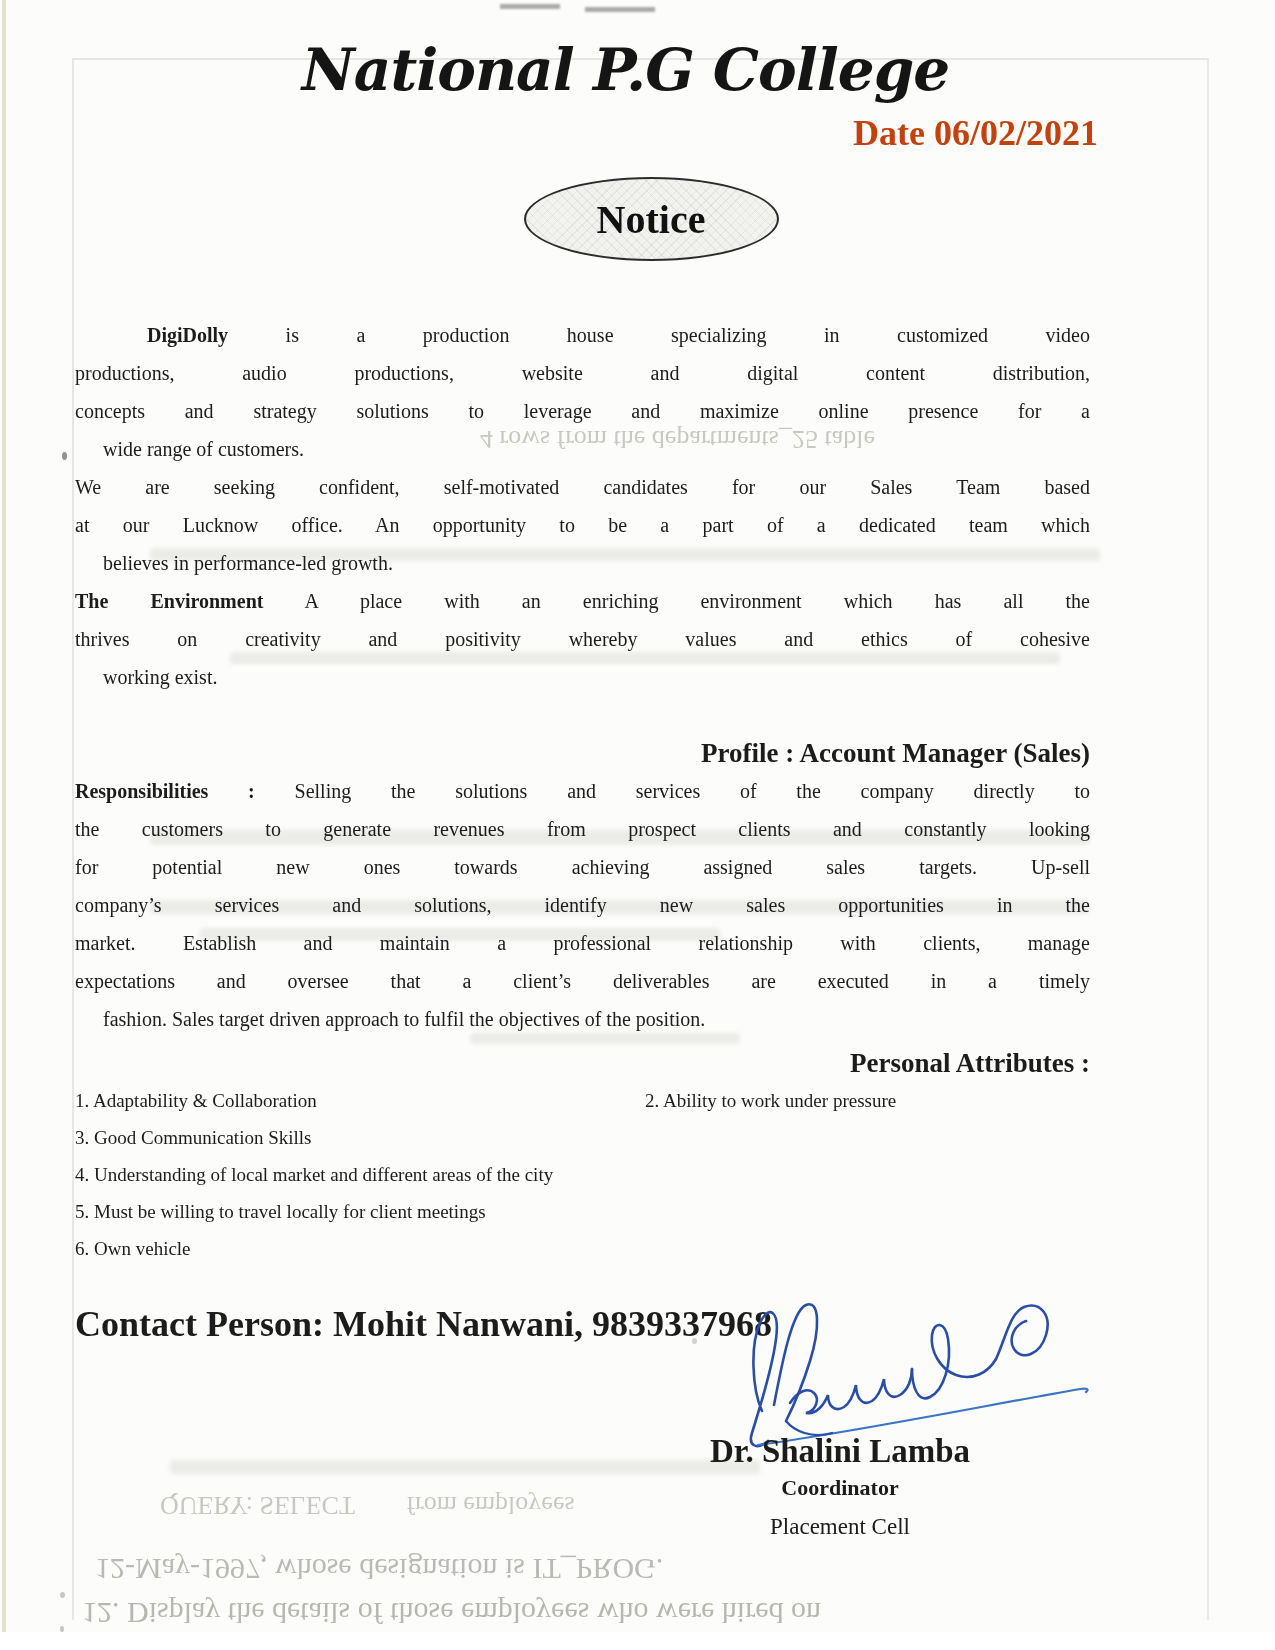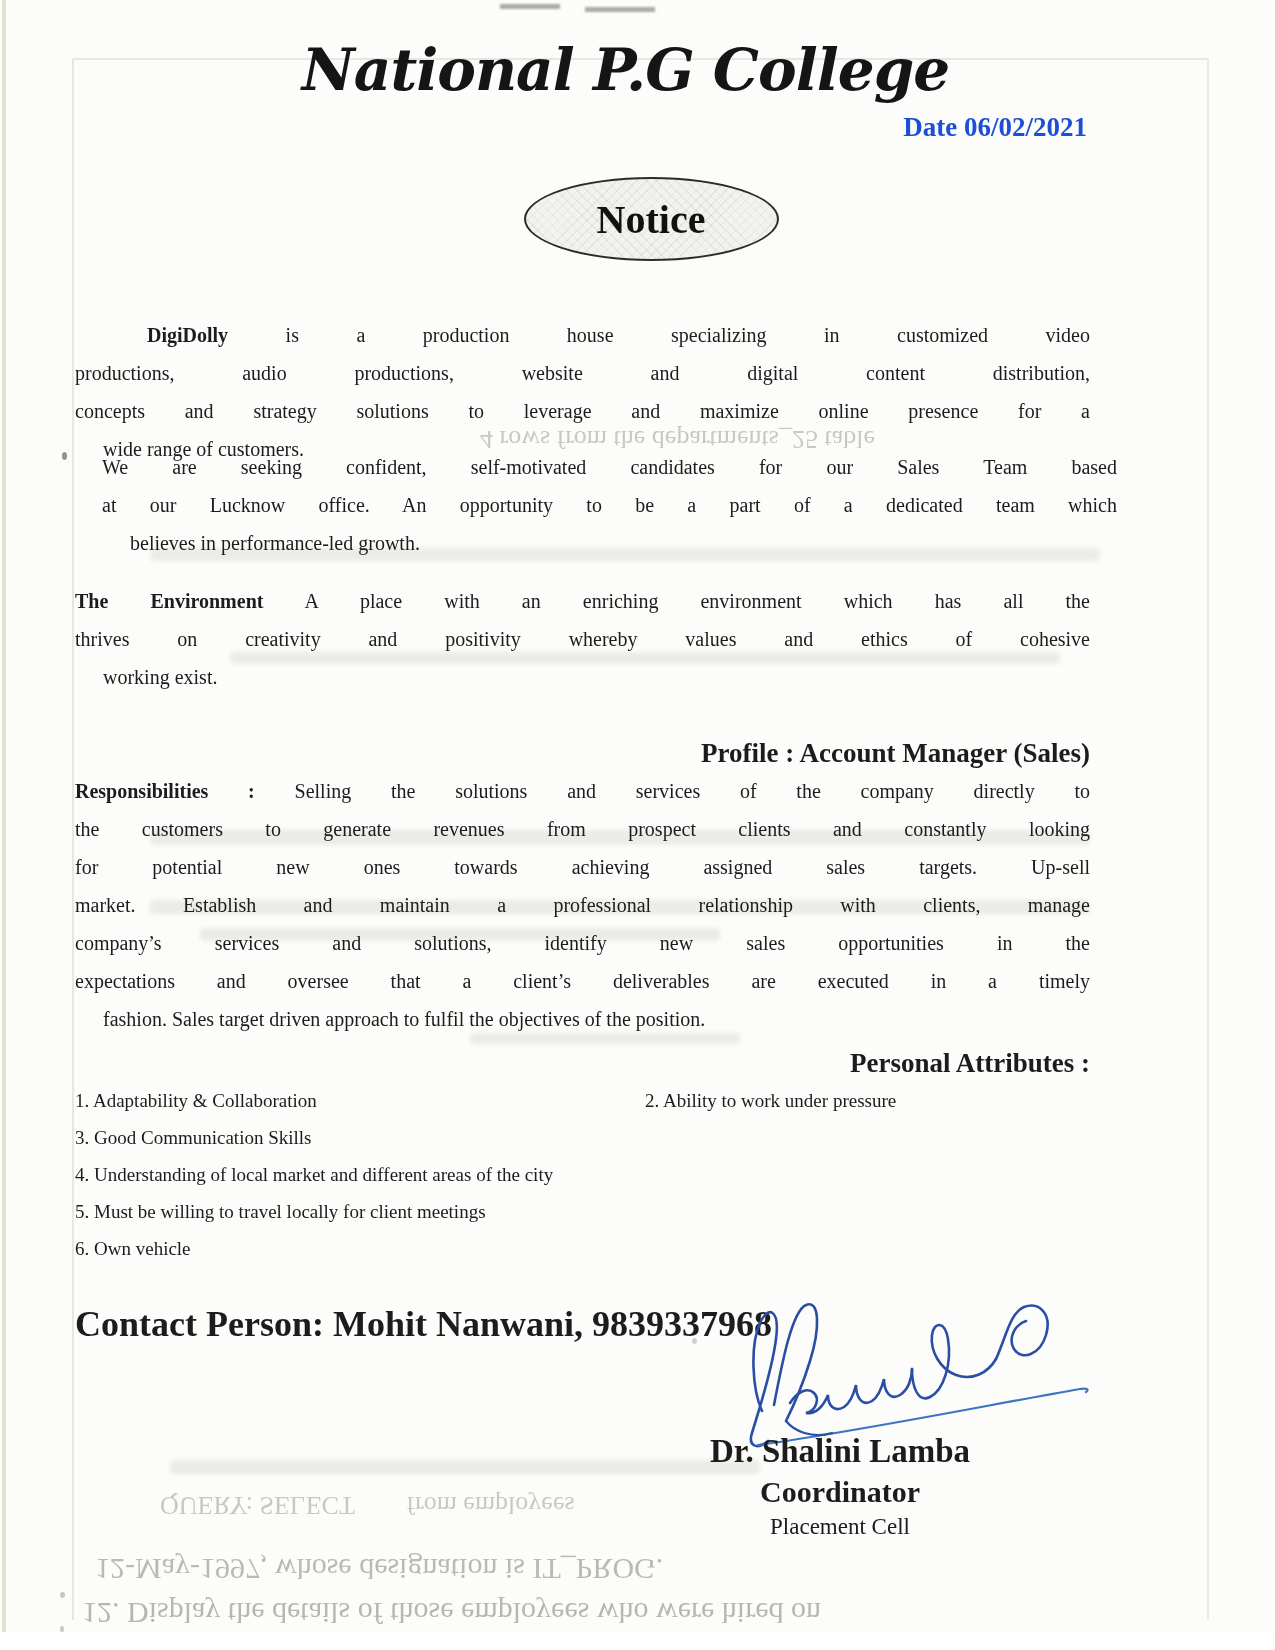--- a/index.html
+++ b/index.html
@@ -23,22 +23,22 @@
   .topmark{position:absolute;background:rgba(90,90,90,0.5);filter:blur(1px);}
 
   
   .title{
     position:absolute;left:0;right:0;top:36px;text-align:center;
     transform:translateX(-12px);
     font-family:"DejaVu Serif", serif;font-style:italic;font-weight:bold;
     font-size:58px;letter-spacing:-1px;color:#151515;
   }
   .date{
-    position:absolute;top:112px;right:188px;
-    font-weight:bold;font-size:27px;color:#1d4ed8;
+    position:absolute;top:112px;right:177px;
+    font-weight:bold;font-size:36px;color:#c2410c;
   }
   .notice-oval{
     position:absolute;top:177px;left:50%;margin-left:-114px;
     width:255px;height:84px;border:2px solid #2b2b2b;border-radius:50%;
     background:
       repeating-linear-gradient(45deg, rgba(0,0,0,0.055) 0 1px, transparent 1px 7px),
       repeating-linear-gradient(-45deg, rgba(0,0,0,0.055) 0 1px, transparent 1px 7px),
       #f2f2ef;
     display:flex;align-items:center;justify-content:center;box-sizing:border-box;
   }
@@ -53,21 +53,21 @@
   .heading{font-size:27px;line-height:38px;font-weight:bold;text-align:right;}
   .attr-row{position:relative;font-size:19px;line-height:37px;text-align:left;}
   .attr-col2{position:absolute;left:570px;top:0;}
   .contact{font-size:36px;font-weight:bold;}
 
   
   .sig-svg{position:absolute;left:728px;top:1293px;width:372px;height:168px;}
   .signer-name{position:absolute;left:660px;top:1433px;width:360px;text-align:center;
     font-weight:bold;font-size:33px;}
   .signer-role{position:absolute;left:660px;top:1475px;width:360px;text-align:center;
-    font-weight:bold;font-size:30px;}
+    font-weight:bold;font-size:22px;}
   .signer-dept{position:absolute;left:660px;top:1514px;width:360px;text-align:center;
     font-size:23px;}
 </style>
 </head>
 <body>
 
 <div class="page">
 
   <div class="scan-edge-left"></div>
   <div class="bleed-box"></div>
@@ -100,40 +100,40 @@
 
   <div class="doc">
 
     <div class="sec" style="top:316px;">
       <div class="ln" style="text-indent:0;"><span style="display:inline-block;width:72px;"></span><span class="bold">DigiDolly</span><span> is a production house specializing in customized video</span></div>
       <div class="ln">productions, audio productions, website and digital content distribution,</div>
       <div class="ln">concepts and strategy solutions to leverage and maximize online presence for a</div>
       <div class="ln last">wide range of customers.</div>
     </div>
 
-    <div class="sec" style="top:448px;margin-left:27px;">
+    <div class="sec" style="top:468px;">
       <div class="ln">We are seeking confident, self-motivated candidates for our Sales Team based</div>
       <div class="ln">at our Lucknow office. An opportunity to be a part of a dedicated team which</div>
       <div class="ln last">believes in performance-led growth.</div>
     </div>
 
     <div class="sec" style="top:582px;">
       <div class="ln"><span class="bold">The Environment</span><span> A place with an enriching environment which has all the</span></div>
       <div class="ln">thrives on creativity and positivity whereby values and ethics of cohesive</div>
       <div class="ln last">working exist.</div>
     </div>
 
     <div class="sec heading" style="top:734px;">Profile : Account Manager (Sales)</div>
 
     <div class="sec" style="top:772px;">
       <div class="ln"><span class="bold">Responsibilities :</span><span> Selling the solutions and services of the company directly to</span></div>
       <div class="ln">the customers to generate revenues from prospect clients and constantly looking</div>
       <div class="ln">for potential new ones towards achieving assigned sales targets. Up-sell</div>
+      <div class="ln">company’s services and solutions, identify new sales opportunities in the</div>
       <div class="ln">market. Establish and maintain a professional relationship with clients, manage</div>
-      <div class="ln">company’s services and solutions, identify new sales opportunities in the</div>
       <div class="ln">expectations and oversee that a client’s deliverables are executed in a timely</div>
       <div class="ln last">fashion. Sales target driven approach to fulfil the objectives of the position.</div>
     </div>
 
     <div class="sec heading" style="top:1044px;">Personal Attributes :</div>
 
     <div class="sec" style="top:1082px;">
       <div class="attr-row">
         <span>1. Adaptability &amp; Collaboration</span>
         <span class="attr-col2">2. Ability to work under pressure</span>

